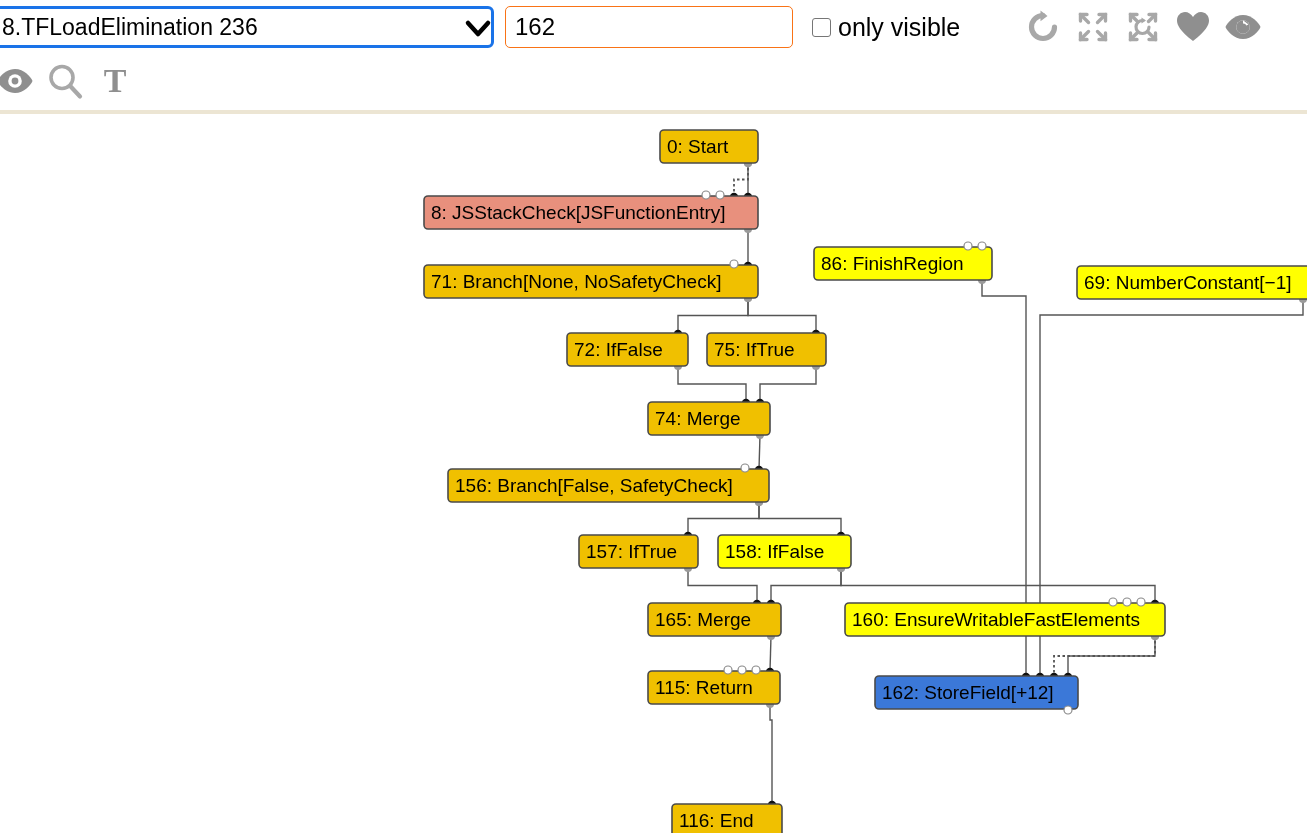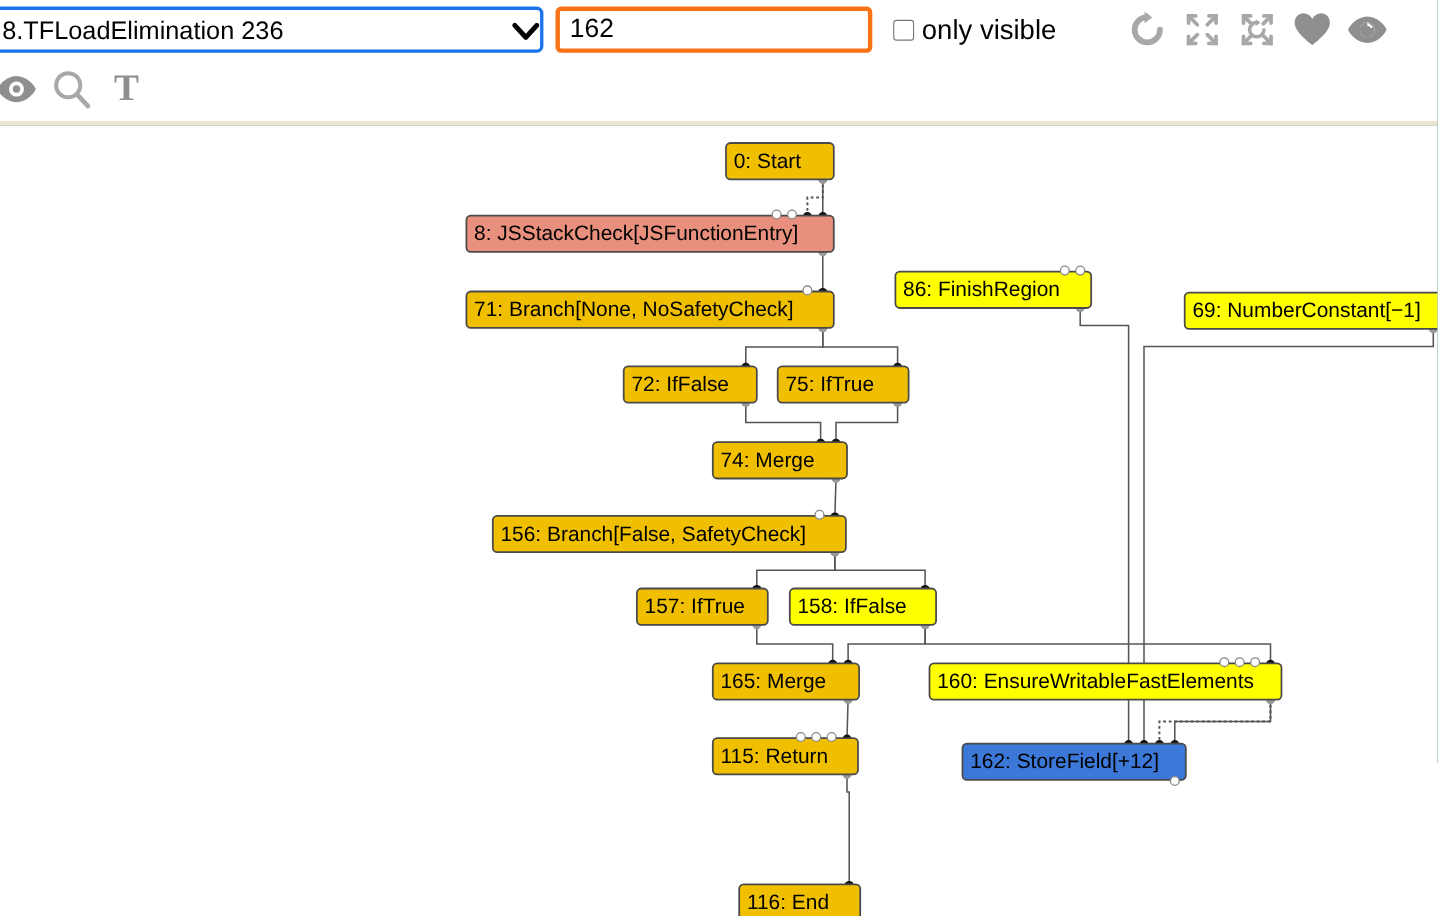--- a/index.html
+++ b/index.html
@@ -11,21 +11,21 @@
     overflow: hidden;
     background: #ffffff;
     font-family: "Liberation Sans", sans-serif;
   }
 
   #app {
     position: relative;
     width: 1307px;
     height: 833px;
     overflow: hidden;
-    background: #15803d;
+    background: #404040;
   }
 
   
   #toolbar {
     position: absolute;
     left: 0;
     top: 0;
     width: 1307px;
     height: 112px;
     background: #ffffff;
@@ -84,21 +84,21 @@
     position: absolute;
     left: 505px;
     top: 6px;
     width: 288px;
     height: 42px;
     box-sizing: border-box;
     font-family: "Liberation Sans", sans-serif;
     font-size: 24px;
     color: #000000;
     background: #ffffff;
-    border: 4px solid #f97316;
+    border: 1px solid #f97316;
     border-radius: 5px;
     padding: 0 9px;
     outline: none;
   }
 
   .only-visible-group {
     position: absolute;
     left: 812px;
     top: 8px;
     display: flex;

